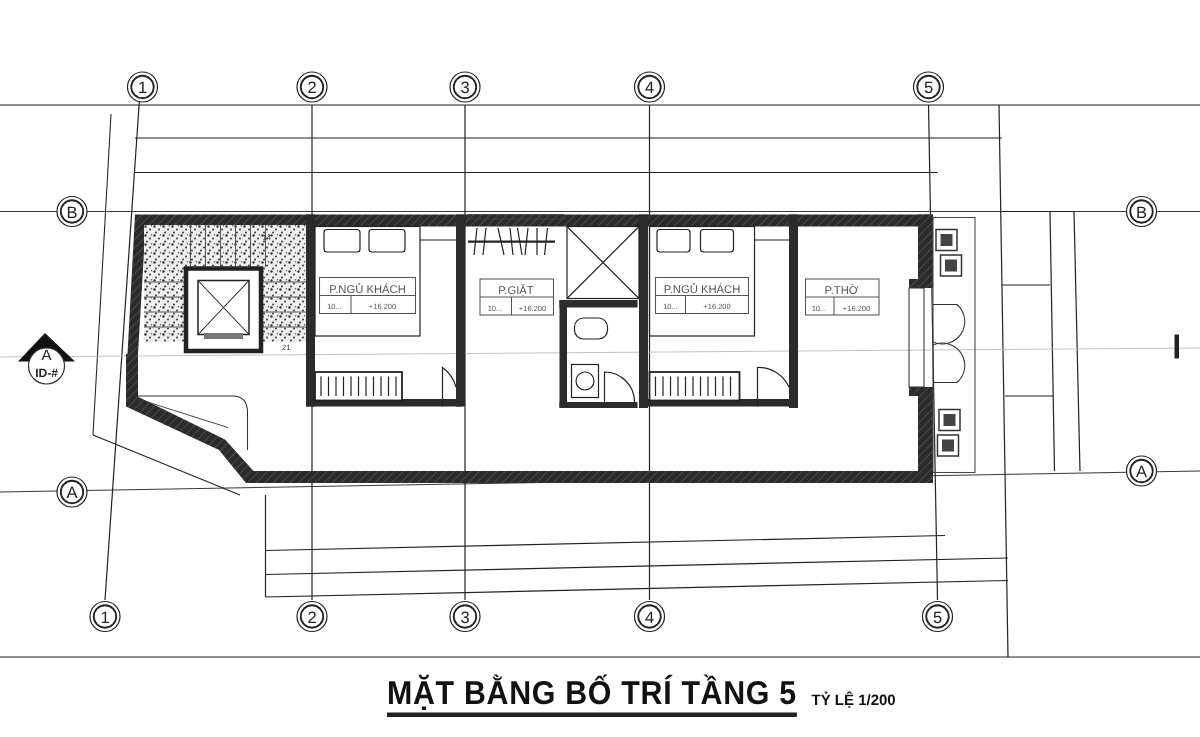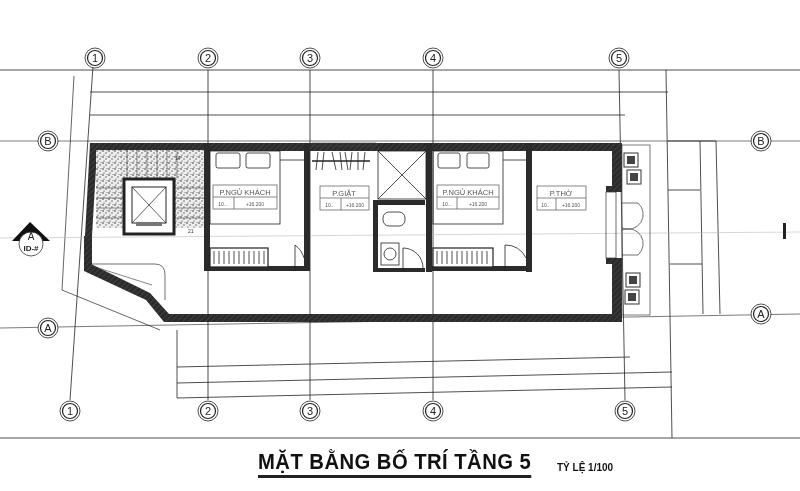--- a/index.html
+++ b/index.html
@@ -1,18 +1,18 @@
 <!DOCTYPE html>
 <html><head>
 <meta charset="utf-8">
 <style>
   html,body{margin:0;padding:0;background:#fff;}
   body{width:800px;height:491px;position:relative;overflow:hidden;font-family:"Liberation Sans",sans-serif;}
   #plan{position:absolute;left:0;top:0;width:800px;height:491px;}
-  .title-wrap{position:absolute;left:258px;top:450px;display:flex;align-items:flex-end;gap:16px;}
+  .title-wrap{position:absolute;left:258px;top:450px;display:flex;align-items:flex-end;gap:0;}
   .title{font-family:"Liberation Sans",sans-serif;font-weight:bold;font-size:22px;letter-spacing:0.5px;color:#111;border-bottom:3px solid #222;line-height:24px;padding-bottom:1px;transform:scaleX(0.92);transform-origin:left bottom;}
   .scale{font-family:"Liberation Sans",sans-serif;font-weight:bold;font-size:10px;color:#111;margin-left:-14px;padding-bottom:5px;}
   svg text{font-family:"Liberation Sans",sans-serif;}
 </style>
 </head>
 <body>
 
 <svg id="plan" viewBox="0 0 800 491" xmlns="http://www.w3.org/2000/svg">
   <defs>
     <pattern id="hatch" width="4" height="4" patternUnits="userSpaceOnUse" patternTransform="rotate(45)">
@@ -310,14 +310,14 @@
     <g>
         <circle cx="761" cy="314" r="10" stroke-width="0.8"></circle>
         <circle cx="761" cy="314" r="7.5" stroke-width="1.2"></circle>
         <text x="761" y="318" font-size="11" fill="#222" stroke="none" text-anchor="middle">A</text>
       </g>
   </g>
 </svg>
 
 <div class="title-wrap">
   <span class="title">MẶT BẰNG BỐ TRÍ TẦNG 5</span>
-  <span class="scale">TỶ LỆ 1/100</span>
+  <span class="scale">TỶ LỆ 1/200</span>
 </div>
 
 </body></html>

